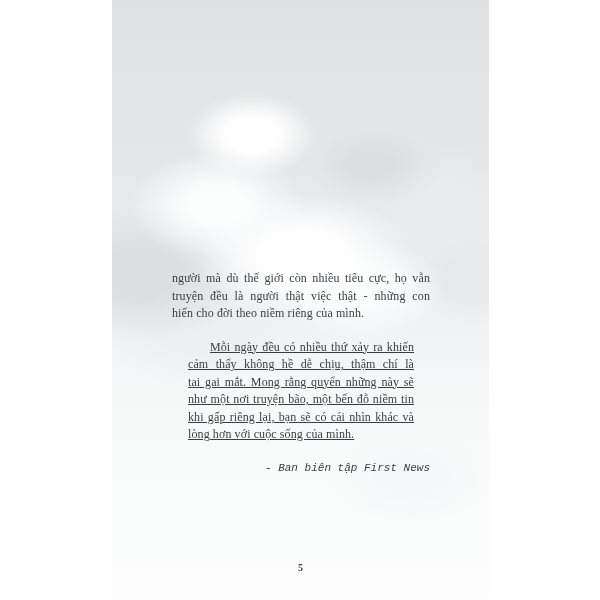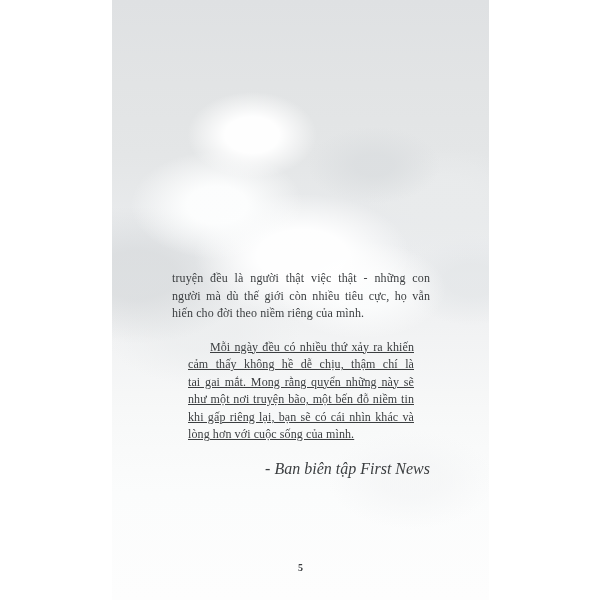--- a/index.html
+++ b/index.html
@@ -64,42 +64,43 @@
   .para2 {
     margin: 16px;
     text-decoration: underline;
   }
   .signature {
     margin-top: 3px;
     height: 17.5px;
     line-height: 17.5px;
     text-align: right;
     font-style: italic;
-    font-size: 16px;
+    font-size: 11px;
+    font-family: Liberation Mono, monospace;
   }
   .page-number {
     position: absolute;
     left: 0;
     width: 377px;
     top: 562px;
     text-align: center;
     font-size: 10px;
     font-weight: 700;
     color: var(--text-color, #3b3e40);
   }
 </style>
 </head>
 <body>
 
 <div class="canvas">
   <div class="photo">
     <div class="text-block">
       <div class="para1">
+        <div class="line">người mà dù thế giới còn nhiều tiêu cực, họ vẫn</div>
         <div class="line">truyện đều là người thật việc thật - những con</div>
-        <div class="line">người mà dù thế giới còn nhiều tiêu cực, họ vẫn</div>
         <div class="line para-end">hiến cho đời theo niềm riêng của mình.</div>
       </div>
       <div class="para2">
         <div class="line indent">Mỗi ngày đều có nhiều thứ xảy ra khiến ta</div>
         <div class="line">cảm thấy không hề dễ chịu, thậm chí là chướng</div>
         <div class="line">tai gai mắt. Mong rằng quyển những này sẽ tựa</div>
         <div class="line">như một nơi truyện bão, một bến đỗ niềm tin để</div>
         <div class="line">khi gấp riêng lại, bạn sẽ có cái nhìn khác và hài</div>
         <div class="line para-end">lòng hơn với cuộc sống của mình.</div>
       </div>

